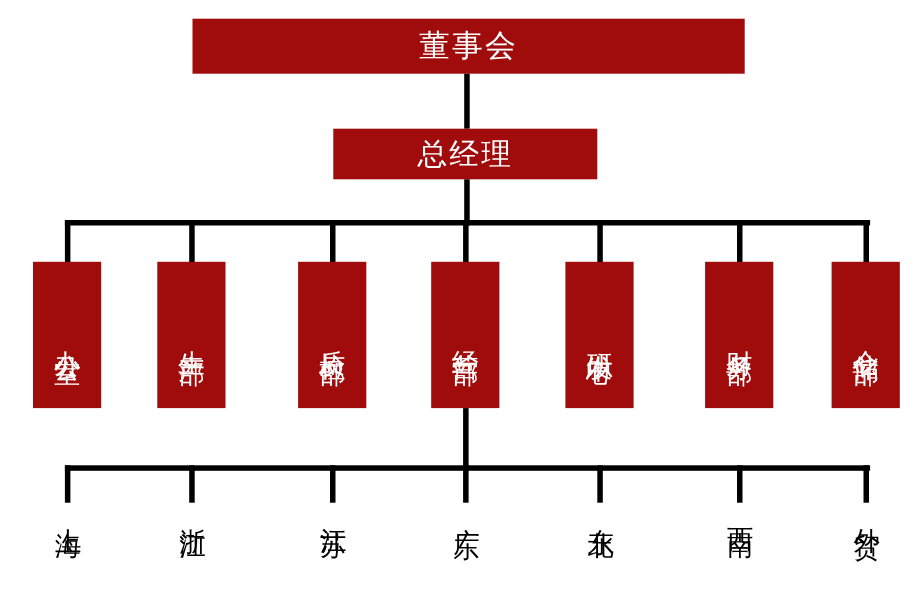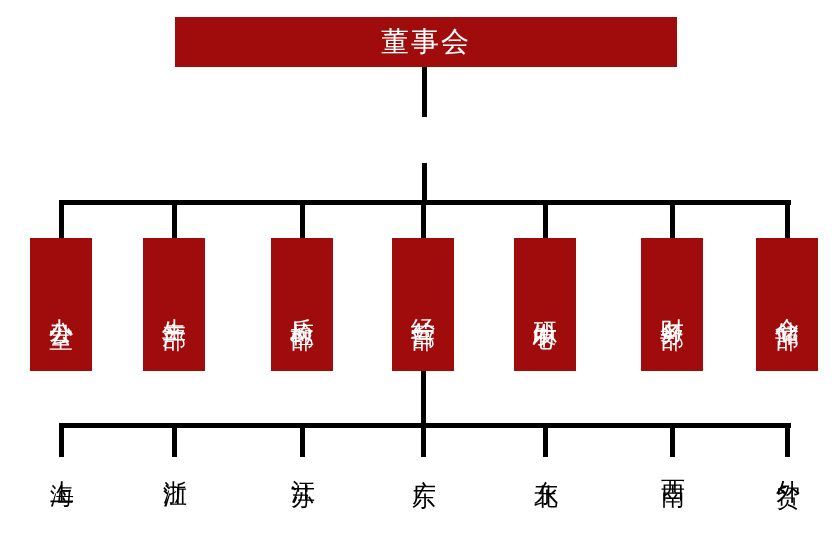--- a/index.html
+++ b/index.html
@@ -60,20 +60,21 @@
 </style>
 </head>
 <body>
 
 <div class="canvas">
 
   <div class="node hnode" style="left:175px; top:17px; width:502px; height:50px;">董事会</div>
 
   <div class="line vline" style="left:422px; top:67px; height:50px;"></div>
 
+  <div class="node hnode" style="left:303px; top:117px; width:240px; height:46px; font-size:27px;">总经理</div>
 
   <div class="line vline" style="left:422px; top:163px; height:42px;"></div>
 
   <div class="line hline" style="left:59px; top:200px; width:732px;"></div>
 
   <div class="line vline" style="left:59px;  top:200px; height:39px;"></div>
   <div class="line vline" style="left:172px; top:200px; height:39px;"></div>
   <div class="line vline" style="left:300px; top:200px; height:39px;"></div>
   <div class="line vline" style="left:421px; top:200px; height:39px;"></div>
   <div class="line vline" style="left:543px; top:200px; height:39px;"></div>

